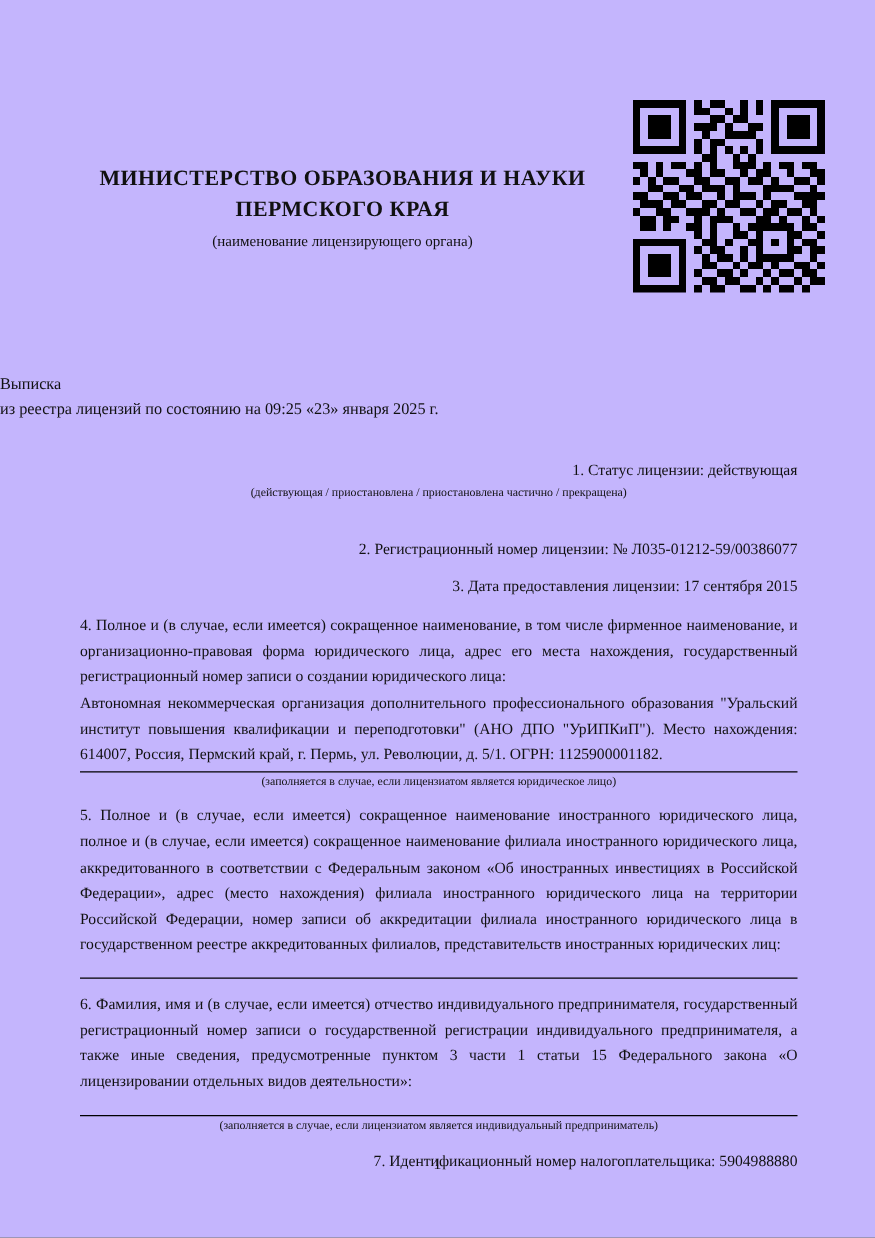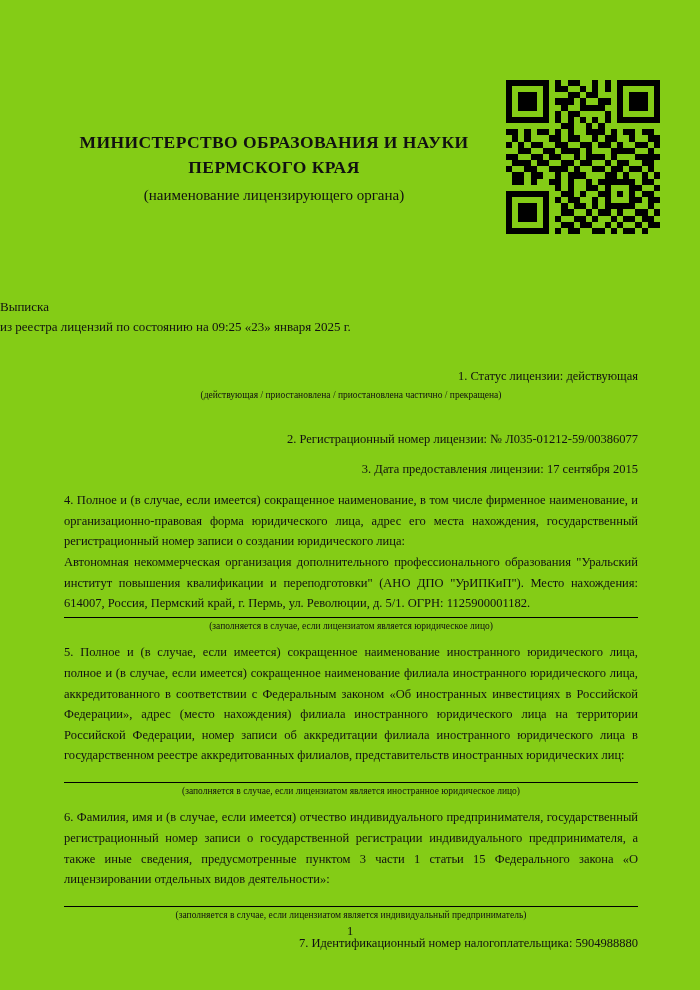--- a/index.html
+++ b/index.html
@@ -1,42 +1,42 @@
 <!DOCTYPE html>
 <html><head>
 <meta charset="utf-8">
 <style>
   html, body { margin: 0; padding: 0; background: #808080; }
   .page {
     position: relative;
     width: 700px;
     height: 990px;
     margin: 0 auto;
-    background: #84cc16;
+    background: #c4b5fd;
     font-family: "Liberation Serif", "DejaVu Serif", serif;
     color: #111111;
     overflow: hidden;
   }
   
   .header-block {
     position: absolute;
     top: 130px;
     left: 58px;
     width: 432px;
     text-align: center;
   }
   .ministry-line {
     font-size: 17.5px;
     font-weight: bold;
     line-height: 1.45;
     letter-spacing: 0.4px;
   }
   .header-caption {
     margin-top: 5px;
-    font-size: 15px;
+    font-size: 12px;
     line-height: 1.2;
   }
   
   .qr-box {
     position: absolute;
     top: 80px;
     left: 506px;
     width: 154px;
     height: 154px;
   }
@@ -455,21 +455,20 @@
 
     <div class="item-line mt-b">3. Дата предоставления лицензии: 17 сентября 2015</div>
 
     <div class="item-par mt-c">4. Полное и (в случае, если имеется) сокращенное наименование, в том числе фирменное наименование, и организационно-правовая форма юридического лица, адрес его места нахождения, государственный регистрационный номер записи о создании юридического лица:</div>
     <div class="item-par">Автономная некоммерческая организация дополнительного профессионального образования "Уральский институт повышения квалификации и переподготовки" (АНО ДПО "УрИПКиП"). Место нахождения: 614007, Россия, Пермский край, г. Пермь, ул. Революции, д. 5/1. ОГРН: 1125900001182.</div>
     <hr class="fill-line">
     <div class="small-caption">(заполняется в случае, если лицензиатом является юридическое лицо)</div>
 
     <div class="item-par mt-d">5. Полное и (в случае, если имеется) сокращенное наименование иностранного юридического лица, полное и (в случае, если имеется) сокращенное наименование филиала иностранного юридического лица, аккредитованного в соответствии с Федеральным законом «Об иностранных инвестициях в Российской Федерации», адрес (место нахождения) филиала иностранного юридического лица на территории Российской Федерации, номер записи об аккредитации филиала иностранного юридического лица в государственном реестре аккредитованных филиалов, представительств иностранных юридических лиц:</div>
     <hr class="fill-line mt-blank">
-    <div class="small-caption">(заполняется в случае, если лицензиатом является иностранное юридическое лицо)</div>
 
     <div class="item-par mt-d">6. Фамилия, имя и (в случае, если имеется) отчество индивидуального предпринимателя, государственный регистрационный номер записи о государственной регистрации индивидуального предпринимателя, а также иные сведения, предусмотренные пунктом 3 части 1 статьи 15 Федерального закона «О лицензировании отдельных видов деятельности»:</div>
     <hr class="fill-line mt-f">
     <div class="small-caption">(заполняется в случае, если лицензиатом является индивидуальный предприниматель)</div>
 
     <div class="item-line mt-e">7. Идентификационный номер налогоплательщика: 5904988880</div>
 
   </div>
 
   <div class="page-number">1</div>

